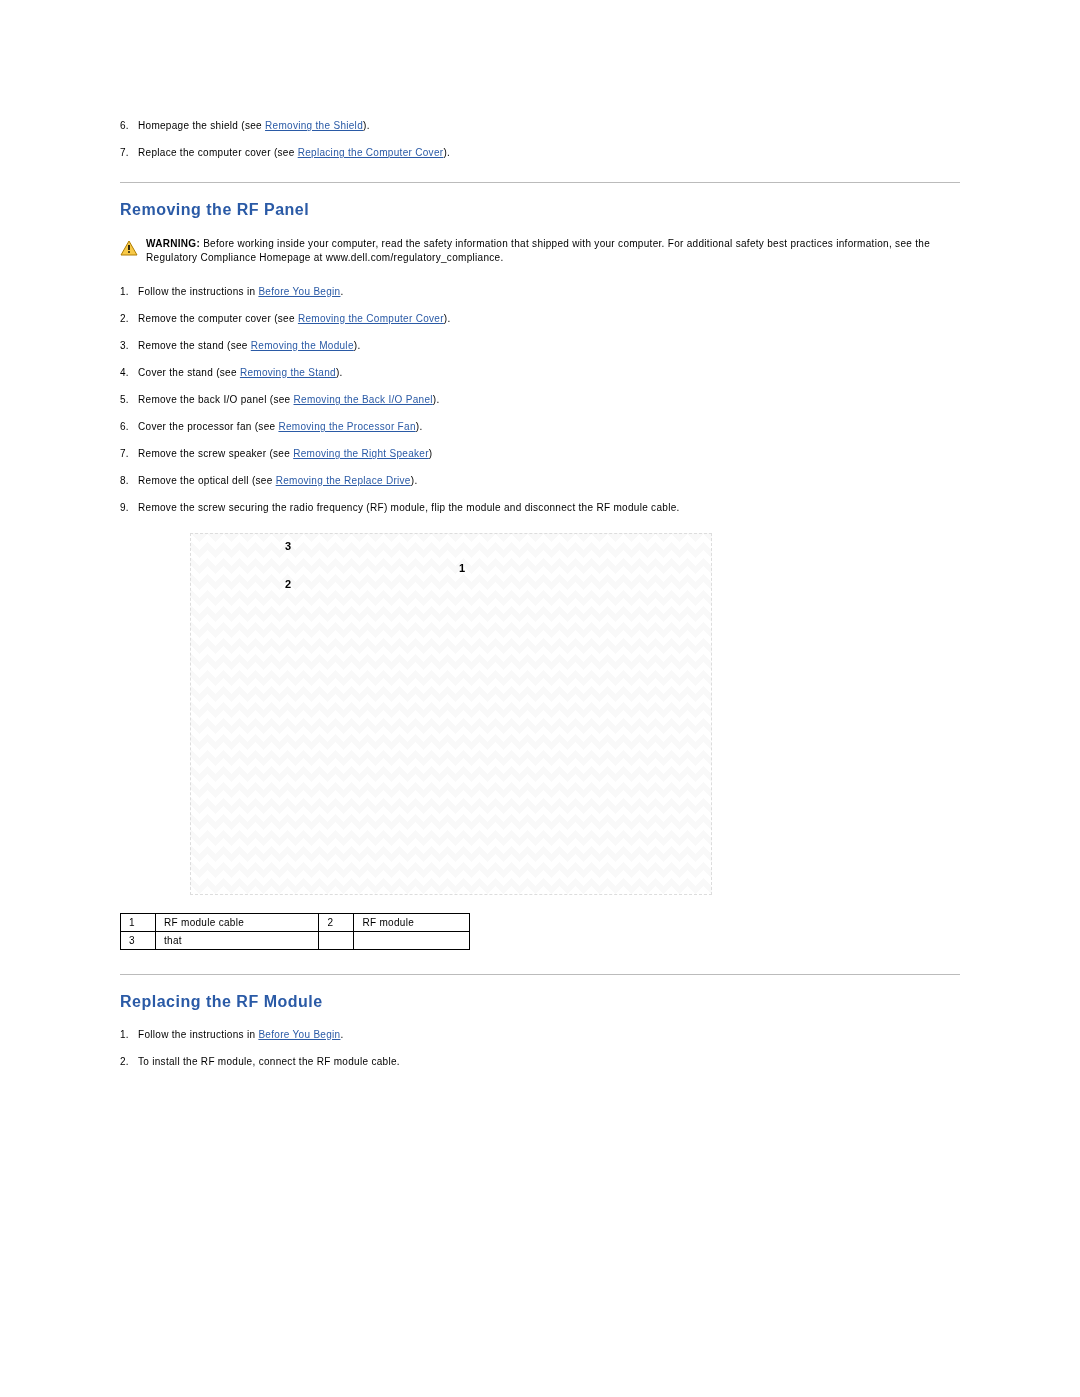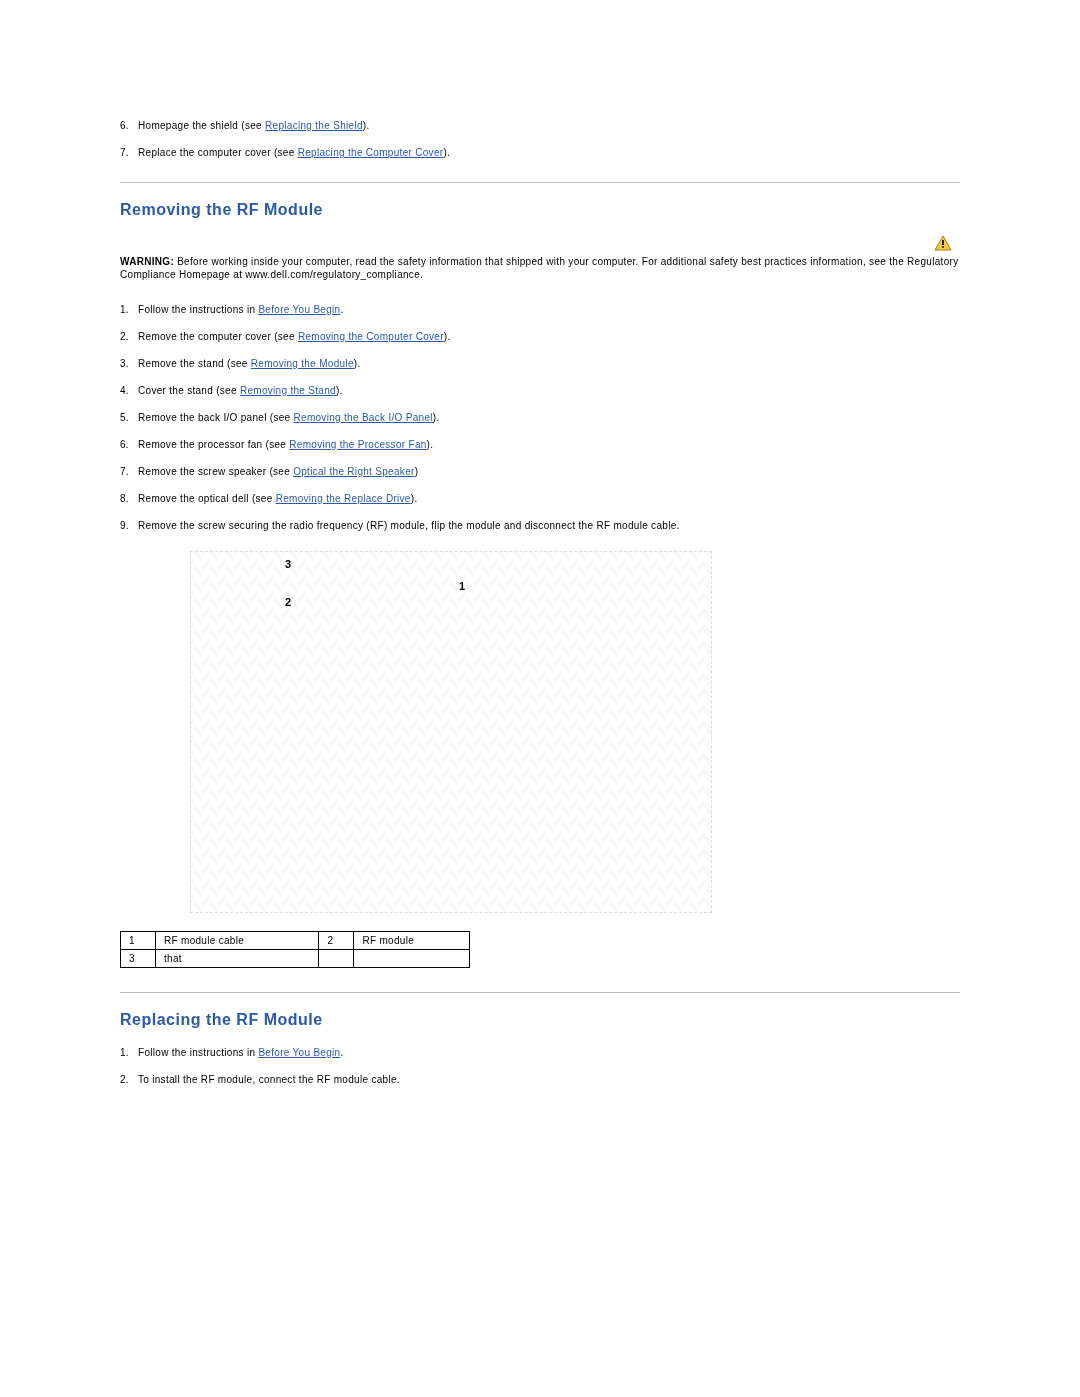--- a/index.html
+++ b/index.html
@@ -29,24 +29,23 @@
     color: #2a5aa6;
     text-decoration: underline;
   }
   hr.rule {
     border: none;
     border-top: 1px solid #bbb;
     margin: 24px 0 14px 0;
   }
   .warning-block {
     display: flex;
-    align-items: flex-end;
+    align-items: center;
     margin: 10px 0 22px 0;
     line-height: 1.35;
-    flex-direction: column;
   }
   .warning-icon {
     flex: 0 0 auto;
     margin-right: 8px;
     margin-top: -2px;
   }
   .legend-table {
     border-collapse: collapse;
     margin-top: 18px;
     width: 350px;
@@ -78,35 +77,35 @@
     color: #000;
   }
 </style>
 </head>
 <body>
 
 <div>
   <div class="step-line">
     <span class="step-num">6.</span>
     <span>
-      <span>Homepage the shield (see </span><a href="#" class="link">Replacing the Shield</a><span>).</span>
+      <span>Homepage the shield (see </span><a href="#" class="link">Removing the Shield</a><span>).</span>
     </span>
   </div>
   <div style="height:16px"></div>
   <div class="step-line">
     <span class="step-num">7.</span>
     <span>
       <span>Replace the computer cover (see </span><a href="#" class="link">Replacing the Computer Cover</a><span>).</span>
     </span>
   </div>
 </div>
 
 <hr class="rule">
 
-<div class="section-heading">Removing the RF Module</div>
+<div class="section-heading">Removing the RF Panel</div>
 
 <div class="warning-block">
   <span class="warning-icon">
     <svg width="18" height="16" viewBox="0 0 18 16">
       <polygon points="9,1 17,15 1,15" fill="#f7c948" stroke="#b07d00" stroke-width="1"></polygon>
       <rect x="8.2" y="5" width="1.6" height="5" fill="#000"></rect>
       <rect x="8.2" y="11.2" width="1.6" height="1.6" fill="#000"></rect>
     </svg>
   </span>
   <span>
@@ -130,25 +129,25 @@
   <div class="step-line" style="margin-bottom:16px;">
     <span class="step-num">4.</span>
     <span><span>Cover the stand (see </span><a href="#" class="link">Removing the Stand</a><span>).</span></span>
   </div>
   <div class="step-line" style="margin-bottom:16px;">
     <span class="step-num">5.</span>
     <span><span>Remove the back I/O panel (see </span><a href="#" class="link">Removing the Back I/O Panel</a><span>).</span></span>
   </div>
   <div class="step-line" style="margin-bottom:16px;">
     <span class="step-num">6.</span>
-    <span><span>Remove the processor fan (see </span><a href="#" class="link">Removing the Processor Fan</a><span>).</span></span>
+    <span><span>Cover the processor fan (see </span><a href="#" class="link">Removing the Processor Fan</a><span>).</span></span>
   </div>
   <div class="step-line" style="margin-bottom:16px;">
     <span class="step-num">7.</span>
-    <span><span>Remove the screw speaker (see </span><a href="#" class="link">Optical the Right Speaker</a><span>)</span></span>
+    <span><span>Remove the screw speaker (see </span><a href="#" class="link">Removing the Right Speaker</a><span>)</span></span>
   </div>
   <div class="step-line" style="margin-bottom:16px;">
     <span class="step-num">8.</span>
     <span><span>Remove the optical dell (see </span><a href="#" class="link">Removing the Replace Drive</a><span>).</span></span>
   </div>
   <div class="step-line" style="margin-bottom:16px;">
     <span class="step-num">9.</span>
     <span><span>Remove the screw securing the radio frequency (RF) module, flip the module and disconnect the RF module cable.</span></span>
   </div>
 </div>

